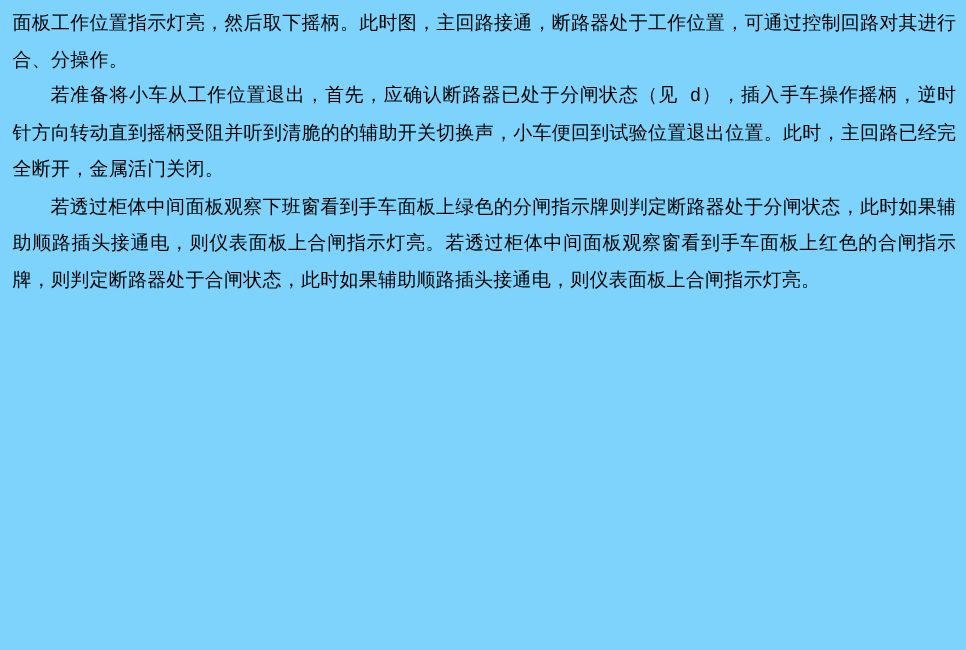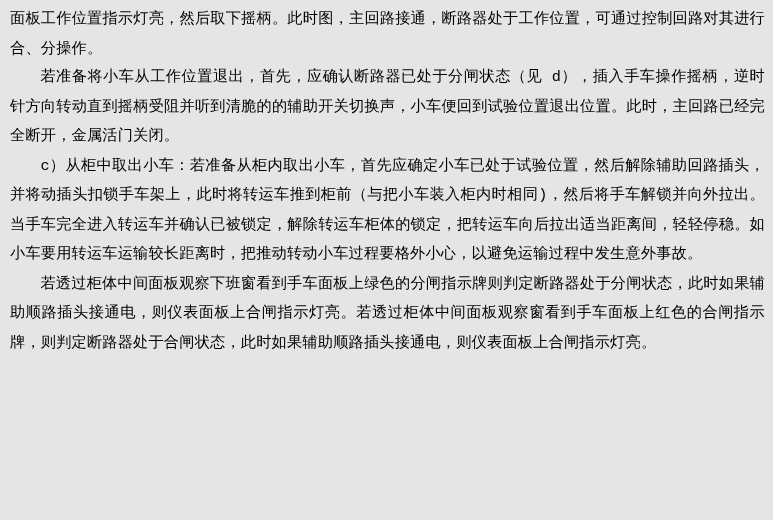--- a/index.html
+++ b/index.html
@@ -11,21 +11,21 @@
     width: 773px;
     height: 520px;
     overflow: hidden;
     font-family: "DejaVu Sans", "Liberation Sans", sans-serif;
   }
   .page {
     box-sizing: border-box;
     width: 773px;
     height: 520px;
     padding: 4px 8px 0 10px;
-    background: #e5e5e5;
+    background: #7dd3fc;
   }
   .para {
     font-size: 15.2px;
     line-height: 29.5px;
     color: #000000;
     text-align: justify;
     text-justify: inter-ideograph;
     margin: 0 0 0 0;
     letter-spacing: 0.2px;
     word-break: break-all;
@@ -37,15 +37,14 @@
   .noindent {
     text-indent: 0;
   }
 </style>
 </head>
 <body>
 
 <div class="page">
   <p class="para noindent">面板工作位置指示灯亮，然后取下摇柄。此时图，主回路接通，断路器处于工作位置，可通过控制回路对其进行合、分操作。</p>
   <p class="para indent">若准备将小车从工作位置退出，首先，应确认断路器已处于分闸状态（见 d），插入手车操作摇柄，逆时针方向转动直到摇柄受阻并听到清脆的的辅助开关切换声，小车便回到试验位置退出位置。此时，主回路已经完全断开，金属活门关闭。</p>
-  <p class="para indent">c）从柜中取出小车：若准备从柜内取出小车，首先应确定小车已处于试验位置，然后解除辅助回路插头，并将动插头扣锁手车架上，此时将转运车推到柜前（与把小车装入柜内时相同)，然后将手车解锁并向外拉出。当手车完全进入转运车并确认已被锁定，解除转运车柜体的锁定，把转运车向后拉出适当距离间，轻轻停稳。如小车要用转运车运输较长距离时，把推动转动小车过程要格外小心，以避免运输过程中发生意外事故。</p>
   <p class="para indent">若透过柜体中间面板观察下班窗看到手车面板上绿色的分闸指示牌则判定断路器处于分闸状态，此时如果辅助顺路插头接通电，则仪表面板上合闸指示灯亮。若透过柜体中间面板观察窗看到手车面板上红色的合闸指示牌，则判定断路器处于合闸状态，此时如果辅助顺路插头接通电，则仪表面板上合闸指示灯亮。</p>
 </div>
 
 </body></html>

